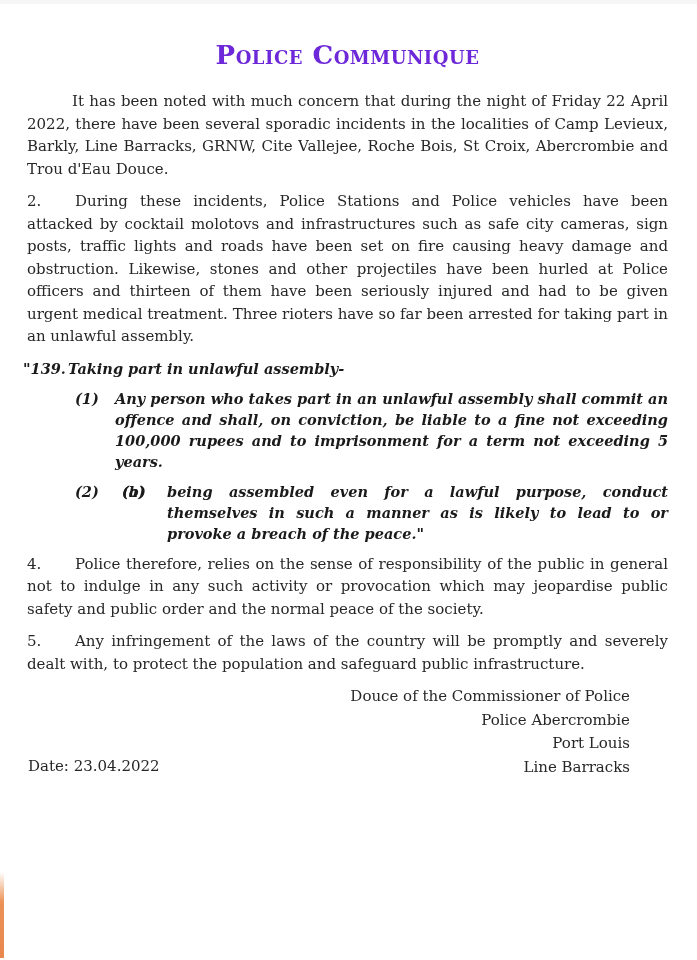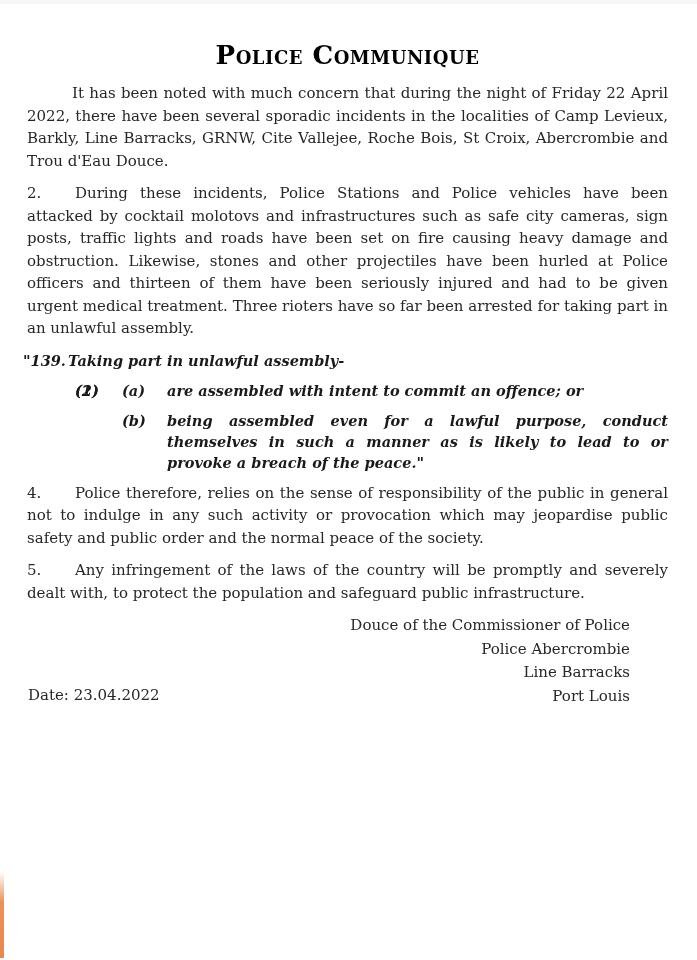--- a/index.html
+++ b/index.html
@@ -24,29 +24,29 @@
     padding: 0 29px 0 27px;
   }
   h1.doc-title {
     margin: 40px 0 0 0;
     text-align: center;
     font-family: "DejaVu Serif", serif;
     font-weight: bold;
     font-variant: small-caps;
     font-size: 26px;
     letter-spacing: 0.5px;
-    color: #000000;
+    color: #6d28d9;
   }
   p.body {
     margin: 0 0 10px 0;
     font-size: 15px;
     line-height: 22.5px;
     text-align: justify;
   }
-  p.first { margin-top: 12px; text-indent: 45px; }
+  p.first { margin-top: 20px; text-indent: 45px; }
   .pnum { display: inline-block; width: 48px; }
   .bi {
     font-weight: bold;
     font-style: italic;
     color: #1a1a1a;
   }
   .quote-block {
     font-weight: bold;
     font-style: italic;
     font-size: 14.5px;
@@ -86,46 +86,46 @@
   <p class="body first">It has been noted with much concern that during the night of Friday 22 April 2022, there have been several sporadic incidents in the localities of Camp Levieux, Barkly, Line Barracks, GRNW, Cite Vallejee, Roche Bois, St Croix, Abercrombie and Trou d'Eau Douce.</p>
 
   <p class="body"><span class="pnum">2.</span><span>During these incidents, Police Stations and Police vehicles have been attacked by cocktail molotovs and infrastructures such as safe city cameras, sign posts, traffic lights and roads have been set on fire causing heavy damage and obstruction.  Likewise, stones and other projectiles have been hurled at Police officers and thirteen of them have been seriously injured and had to be given urgent medical treatment.  Three rioters have so far been arrested for taking part in an unlawful assembly.</span></p>
 
 
   <div class="quote-block">
     <div class="q-head"><span class="q-num">"139.</span><span>Taking part in unlawful assembly-</span></div>
 
     <div class="q-item lvl1">
       <span class="q-marker">(1)</span>
+      <span>Any person who takes part in an unlawful assembly shall commit an offence and shall, on conviction, be liable to a fine not exceeding 100,000 rupees and to imprisonment for a term not exceeding 5 years.</span>
     </div>
 
     <div class="q-item lvl1">
       <span class="q-marker">(2)</span>
     </div>
 
     <div class="q-item lvl2">
       <span class="q-marker">(a)</span>
-      <span>are assembled with intent to commit an offence; or</span>
     </div>
 
     <div class="q-item lvl2">
       <span class="q-marker">(b)</span>
       <span>being assembled even for a lawful purpose, conduct themselves in such a manner as is likely to lead to or provoke a breach of the peace."</span>
     </div>
   </div>
 
   <p class="body after-quote"><span class="pnum">4.</span><span>Police therefore, relies on the sense of responsibility of the public in general not to indulge in any such activity or provocation which may jeopardise public safety and public order and the normal peace of the society.</span></p>
 
   <p class="body"><span class="pnum">5.</span><span>Any infringement of the laws of the country will be promptly and severely dealt with, to protect the population and safeguard public infrastructure.</span></p>
 
   <div class="footer">
     <div class="sig">
       <div>Douce of the Commissioner of Police</div>
       <div>Police Abercrombie</div>
+      <div>Port Louis</div>
       <div>Line Barracks</div>
-      <div>Port Louis</div>
     </div>
     <div class="date">Date: 23.04.2022</div>
   </div>
 
 </div>
 
 <div class="orange-strip"></div>
 
 </body></html>

